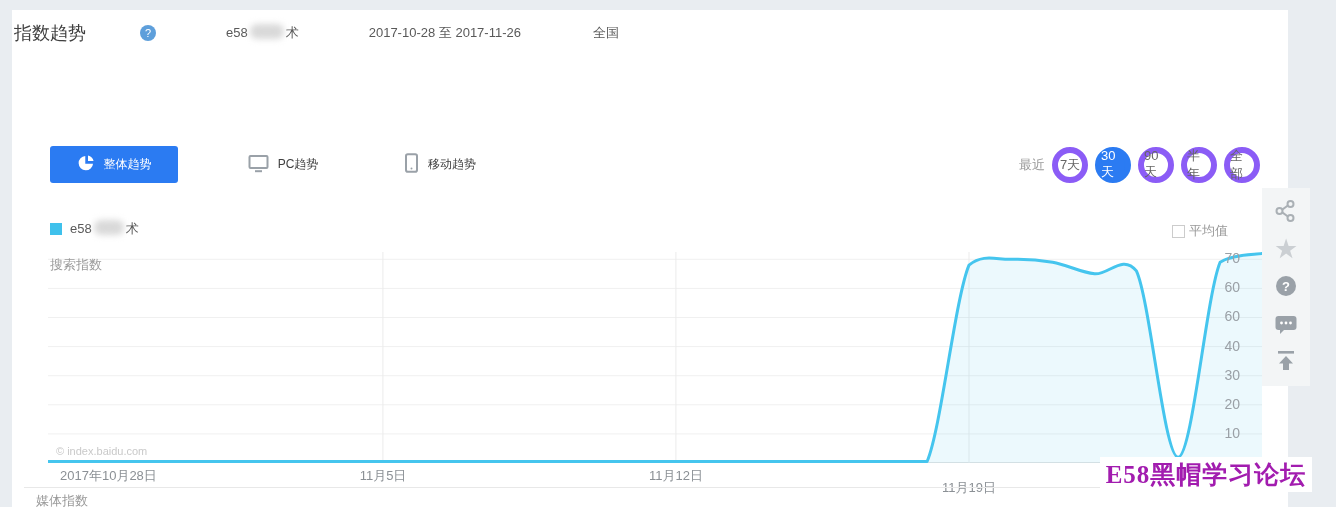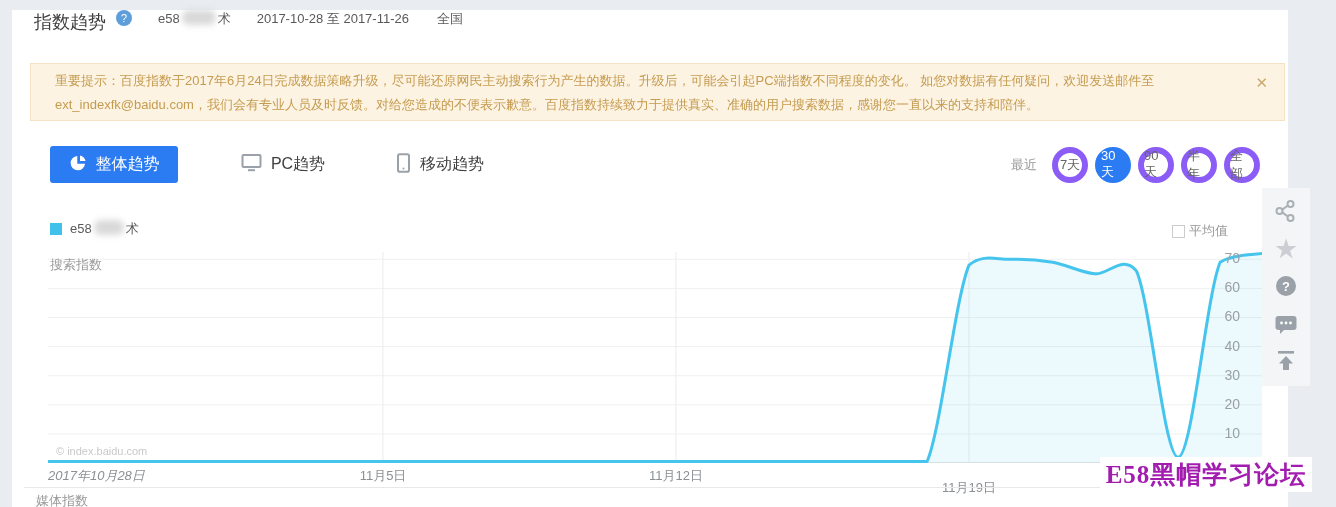--- a/index.html
+++ b/index.html
@@ -1,47 +1,47 @@
 <!DOCTYPE html>
 <html><head>
 <meta charset="utf-8">
 <style>
   * { margin:0; padding:0; box-sizing:border-box; }
   html,body { width:1336px; height:507px; overflow:hidden; }
   body { background:#e9edf1; font-family:"Liberation Sans","DejaVu Sans",sans-serif; color:#333; position:relative; }
   .card { position:absolute; left:12px; top:10px; width:1276px; height:497px; background:#fff; }
 
   
-  .hdr { display:flex; align-items:flex-start; height:46px; padding-left:22px; }
+  .hdr { display:flex; align-items:center; height:46px; padding-left:2px;gap:44px; }
   .hdr-title { font-size:18px; color:#3f3f3f; }
   .help-ic { width:16px; height:16px; border-radius:50%; background:#5e9fdb; color:#fff; font-size:11px;
              line-height:16px; text-align:center; margin:0 26px 0 10px; cursor:pointer; }
   .hdr-kw { font-size:13px; color:#595959; margin-right:26px; }
   .hdr-dates { font-size:13px; color:#595959; margin-right:28px; }
   .hdr-region { font-size:13px; color:#595959; }
   .blurb { display:inline-block; width:34px; height:15px; background:#d9d9d9; border-radius:7px;
            filter:blur(3px); vertical-align:-2px; margin:0 2px; }
 
   
   .banner { position:absolute; left:18px; top:53px; width:1255px; height:58px; background:#fdf3e2;
             border:1px solid #f5e4c3; }
   .banner-text { font-size:13px; line-height:24px; color:#c59b50; padding:5px 52px 5px 24px; }
   .banner-close { position:absolute; right:16px; top:10px; color:#c9a96e; font-size:15px; font-weight:bold;
                   cursor:pointer; }
 
   
   .tabsrow { position:absolute; left:38px; top:136px; right:20px; height:40px; }
   .tab-btn { position:absolute; display:flex; align-items:center; justify-content:center; gap:9px;
-             height:37px; cursor:pointer; font-size:16px; }
+             height:37px; cursor:pointer; font-size:12px; }
   .tab-active { left:0; width:128px; background:#2b7bf2; border-radius:3px; color:#fff; }
   .tab-plain { color:#404040; }
   .tab-pc { left:178px; width:110px; }
   .tab-mob { left:330px; width:120px; }
   .tfilter { position:absolute; right:8px; top:0; height:37px; display:flex; align-items:center; gap:7px; }
-  .tfilter-label { font-size:13px; color:#999; margin-right:8px; }
+  .tfilter-label { font-size:13px; color:#999; margin-right:0; }
   .tf-opt { width:36px; height:36px; border-radius:50%; border:6px solid #8b5cf6; background:#fff;
             font-size:13px; color:#666; display:flex; align-items:center; justify-content:center; cursor:pointer; }
   .tf-active { background:#2b7bf2; border-color:#2b7bf2; color:#fff; }
 
   
   .legendrow { position:absolute; left:38px; top:210px; right:26px; height:22px; }
   .leg { display:flex; align-items:center; gap:8px; cursor:pointer; float:left; }
   .leg-sq { width:12px; height:12px; background:#3fc1ec; }
   .leg-kw { font-size:13px; color:#595959; }
   .avgbox { position:absolute; right:34px; top:2px; display:flex; align-items:center; gap:4px; cursor:pointer; }
@@ -81,24 +81,20 @@
 <div class="card">
 
   <div class="hdr">
     <span class="hdr-title">指数趋势</span>
     <span class="help-ic">?</span>
     <span class="hdr-kw"><span>e58</span><span class="blurb"></span><span>术</span></span>
     <span class="hdr-dates">2017-10-28 至 2017-11-26</span>
     <span class="hdr-region">全国</span>
   </div>
 
-  <div class="banner">
-    <div class="banner-text">重要提示：百度指数于2017年6月24日完成数据策略升级，尽可能还原网民主动搜索行为产生的数据。升级后，可能会引起PC端指数不同程度的变化。 如您对数据有任何疑问，欢迎发送邮件至ext_indexfk@baidu.com，我们会有专业人员及时反馈。对给您造成的不便表示歉意。百度指数持续致力于提供真实、准确的用户搜索数据，感谢您一直以来的支持和陪伴。</div>
-    <span class="banner-close">✕</span>
-  </div>
 
   <div class="tabsrow">
     <div class="tab-btn tab-active">
       <span>
         <svg width="18" height="18" viewBox="0 0 20 20">
           <path d="M9.2 2.2 A8 8 0 1 0 17.8 10.8 L9.2 10.8 Z" fill="#fff"></path>
           <path d="M12.2 1.6 A8 8 0 0 1 18.4 7.8 L12.2 7.8 Z" fill="#fff"></path>
         </svg>
       </span>
       <span>整体趋势</span>
@@ -162,21 +158,21 @@
     <div class="ylabs">
         <div class="ylab" style="top: 172.897px;">10</div>
         <div class="ylab" style="top: 143.793px;">20</div>
         <div class="ylab" style="top: 114.69px;">30</div>
         <div class="ylab" style="top: 85.5862px;">40</div>
         <div class="ylab" style="top: 56.4828px;">60</div>
         <div class="ylab" style="top: 27.3793px;">60</div>
         <div class="ylab" style="top: -1.72414px;">70</div>
       </div>
     <div class="xlabs">
-        <div class="xlab" style="left: 0px; font-style: italic;">2017年10月28日</div>
+        <div class="xlab" style="left: 12px;">2017年10月28日</div>
         <div class="xlab" style="left: 335px; transform: translateX(-50%);">11月5日</div>
         <div class="xlab" style="left: 628px; transform: translateX(-50%);">11月12日</div>
         <div class="xlab" style="left: 921px; transform: translateX(-50%); margin-top: 12px;">11月19日</div>
       </div>
     <div class="cpy">© index.baidu.com</div>
   </div>
 
   <div class="media-div"></div>
   <div class="media-lb">媒体指数</div>
 </div>

